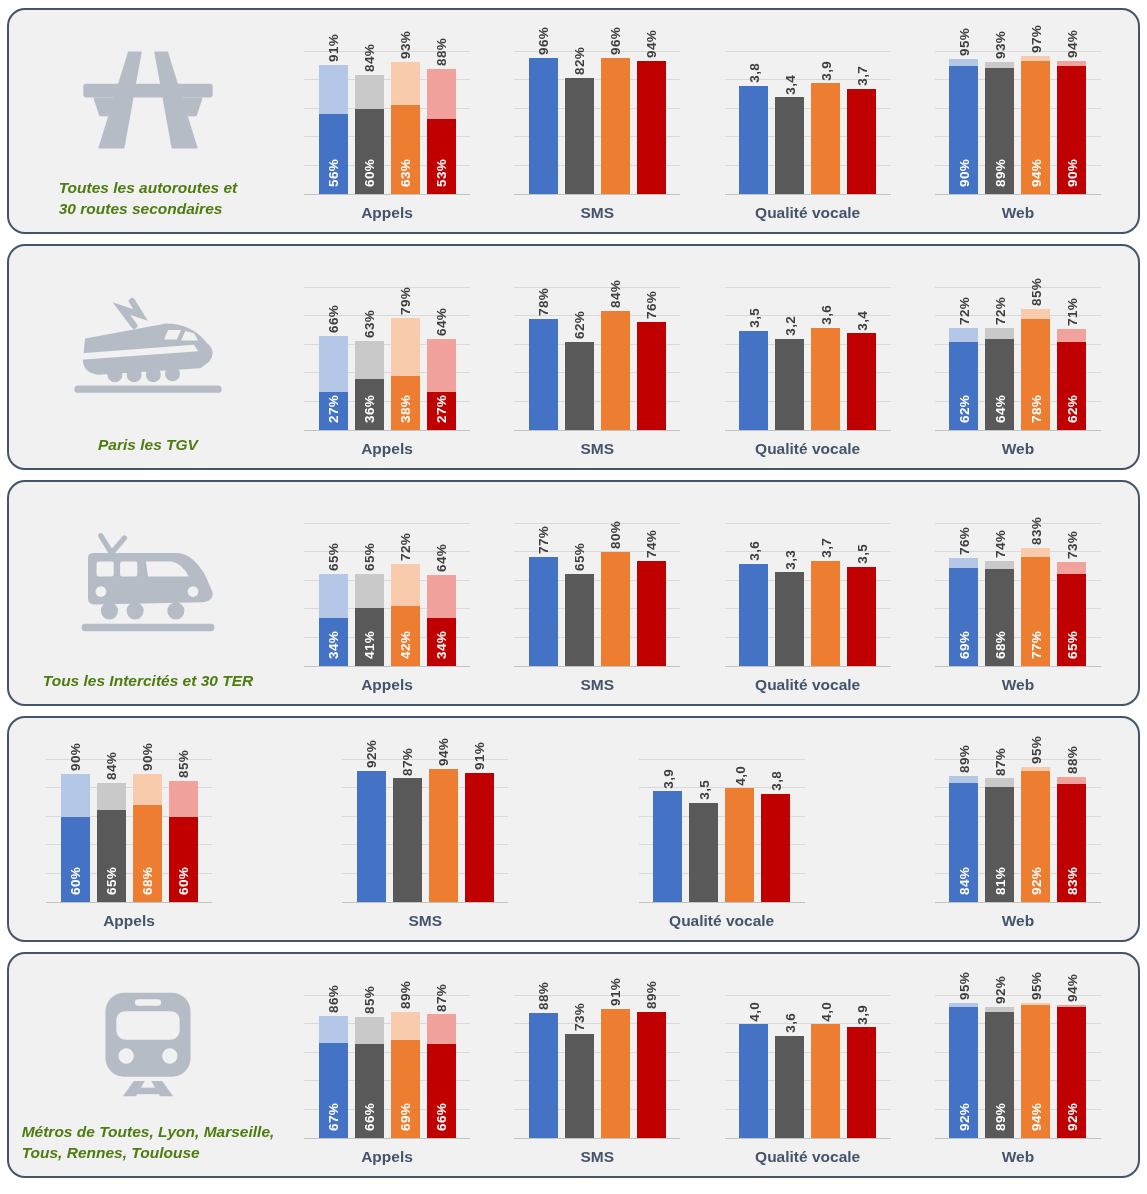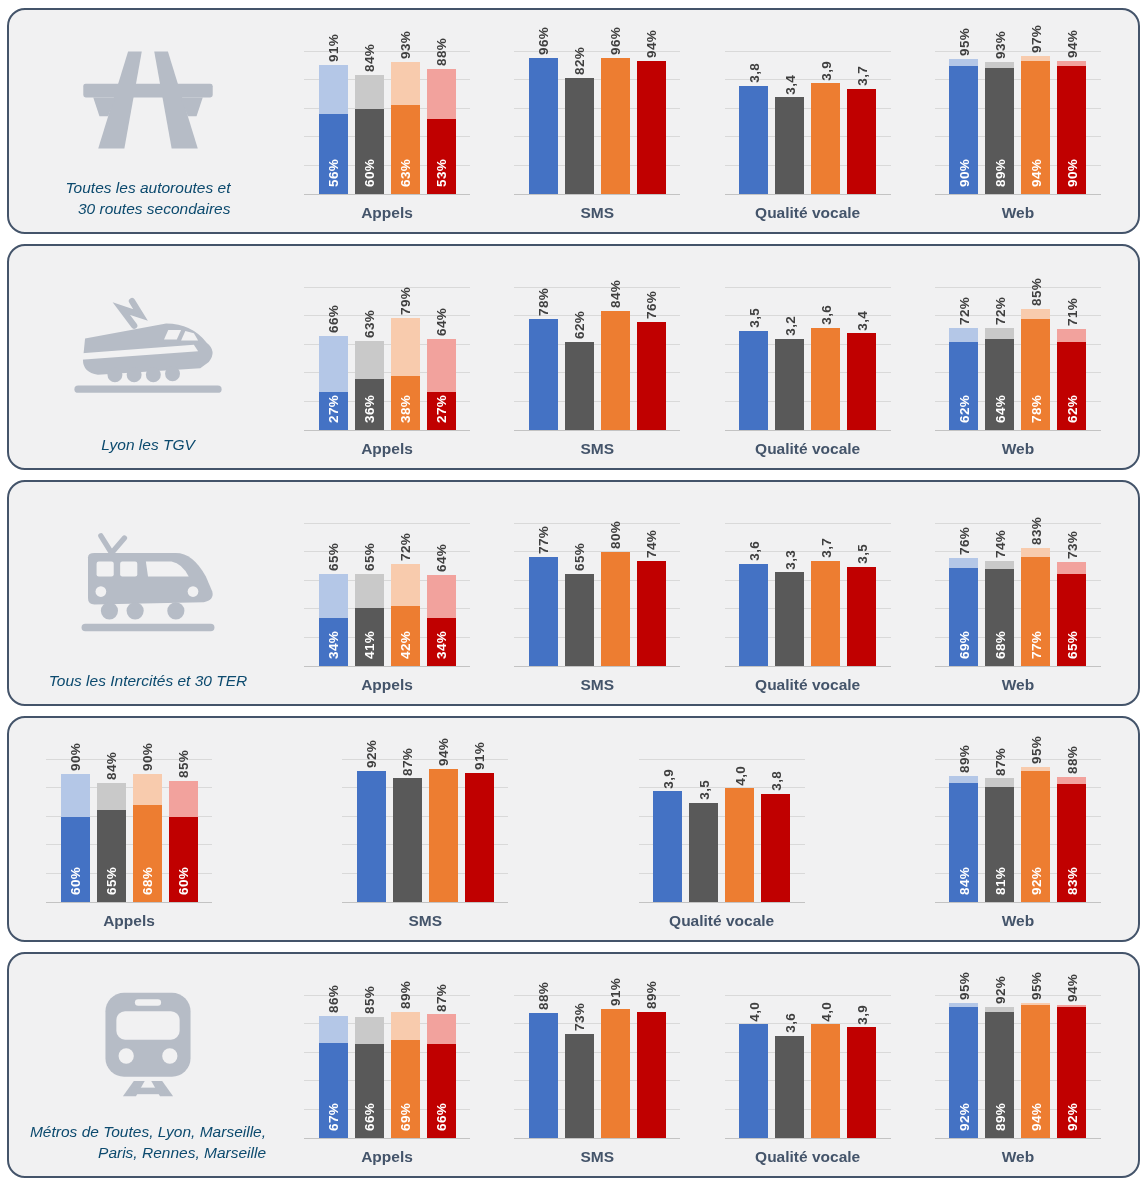--- a/index.html
+++ b/index.html
@@ -28,25 +28,25 @@
   .icon-box {
     flex:1;
     display:flex;
     align-items:center;
     justify-content:center;
     width:100%;
     padding-top:6px;
   }
   .icon-box svg { display:block; }
   .panel-caption {
-    color:#0c4a6e;
+    color:#4d7c0f;
     font-style:italic;
     font-size:15.5px;
-    font-weight:400;
-    text-align:right;
+    font-weight:700;
+    text-align:left;
     line-height:1.35;
   }
   .groups {
     flex:1;
     display:flex;
     justify-content:space-between;
     padding:0 6px;
   }
   .group {
     width:208px;
@@ -318,21 +318,21 @@
     <polygon fill="#f1f1f2" points="94,32 106,32 102,41 90,41"></polygon>
     <polygon fill="#f1f1f2" points="110,33 118,35 122,42 106,42"></polygon>
     <circle fill="#b6bcc6" cx="44" cy="74" r="7"></circle>
             <circle fill="#b6bcc6" cx="62" cy="74" r="7"></circle>
     <circle fill="#b6bcc6" cx="80" cy="74" r="7"></circle>
             <circle fill="#b6bcc6" cx="98" cy="73" r="7"></circle>
     <rect fill="#b6bcc6" x="6" y="84" width="138" height="7" rx="3.5"></rect>
   </svg>
         </div>
         <div class="panel-caption">
-          <div>Lyon les TGV</div>
+          <div>Paris les TGV</div>
         </div>
       </div>
       <div class="groups">
         <div class="group">
           <div class="plot">
             <div class="gridline" style="bottom: 20%;"></div>
             <div class="gridline" style="bottom: 40%;"></div>
             <div class="gridline" style="bottom: 60%;"></div>
             <div class="gridline" style="bottom: 80%;"></div>
             <div class="gridline" style="bottom: 100%;"></div>
@@ -848,21 +848,21 @@
     <rect fill="#f1f1f2" x="26" y="20" width="58" height="26" rx="8"></rect>
     <circle fill="#f1f1f2" cx="35" cy="61" r="7"></circle>
             <circle fill="#f1f1f2" cx="75" cy="61" r="7"></circle>
     <path fill="#b6bcc6" d="M42,84 L32,98 L44,98 L52,84 Z"></path>
     <path fill="#b6bcc6" d="M68,84 L78,98 L66,98 L58,84 Z"></path>
     <rect fill="#b6bcc6" x="40" y="90" width="30" height="6"></rect>
   </svg>
         </div>
         <div class="panel-caption">
           <div>Métros de Toutes,  Lyon, Marseille,</div>
-          <div>Paris, Rennes, Marseille</div>
+          <div>Tous, Rennes, Toulouse</div>
         </div>
       </div>
       <div class="groups">
         <div class="group">
           <div class="plot">
             <div class="gridline" style="bottom: 20%;"></div>
             <div class="gridline" style="bottom: 40%;"></div>
             <div class="gridline" style="bottom: 60%;"></div>
             <div class="gridline" style="bottom: 80%;"></div>
             <div class="gridline" style="bottom: 100%;"></div>

